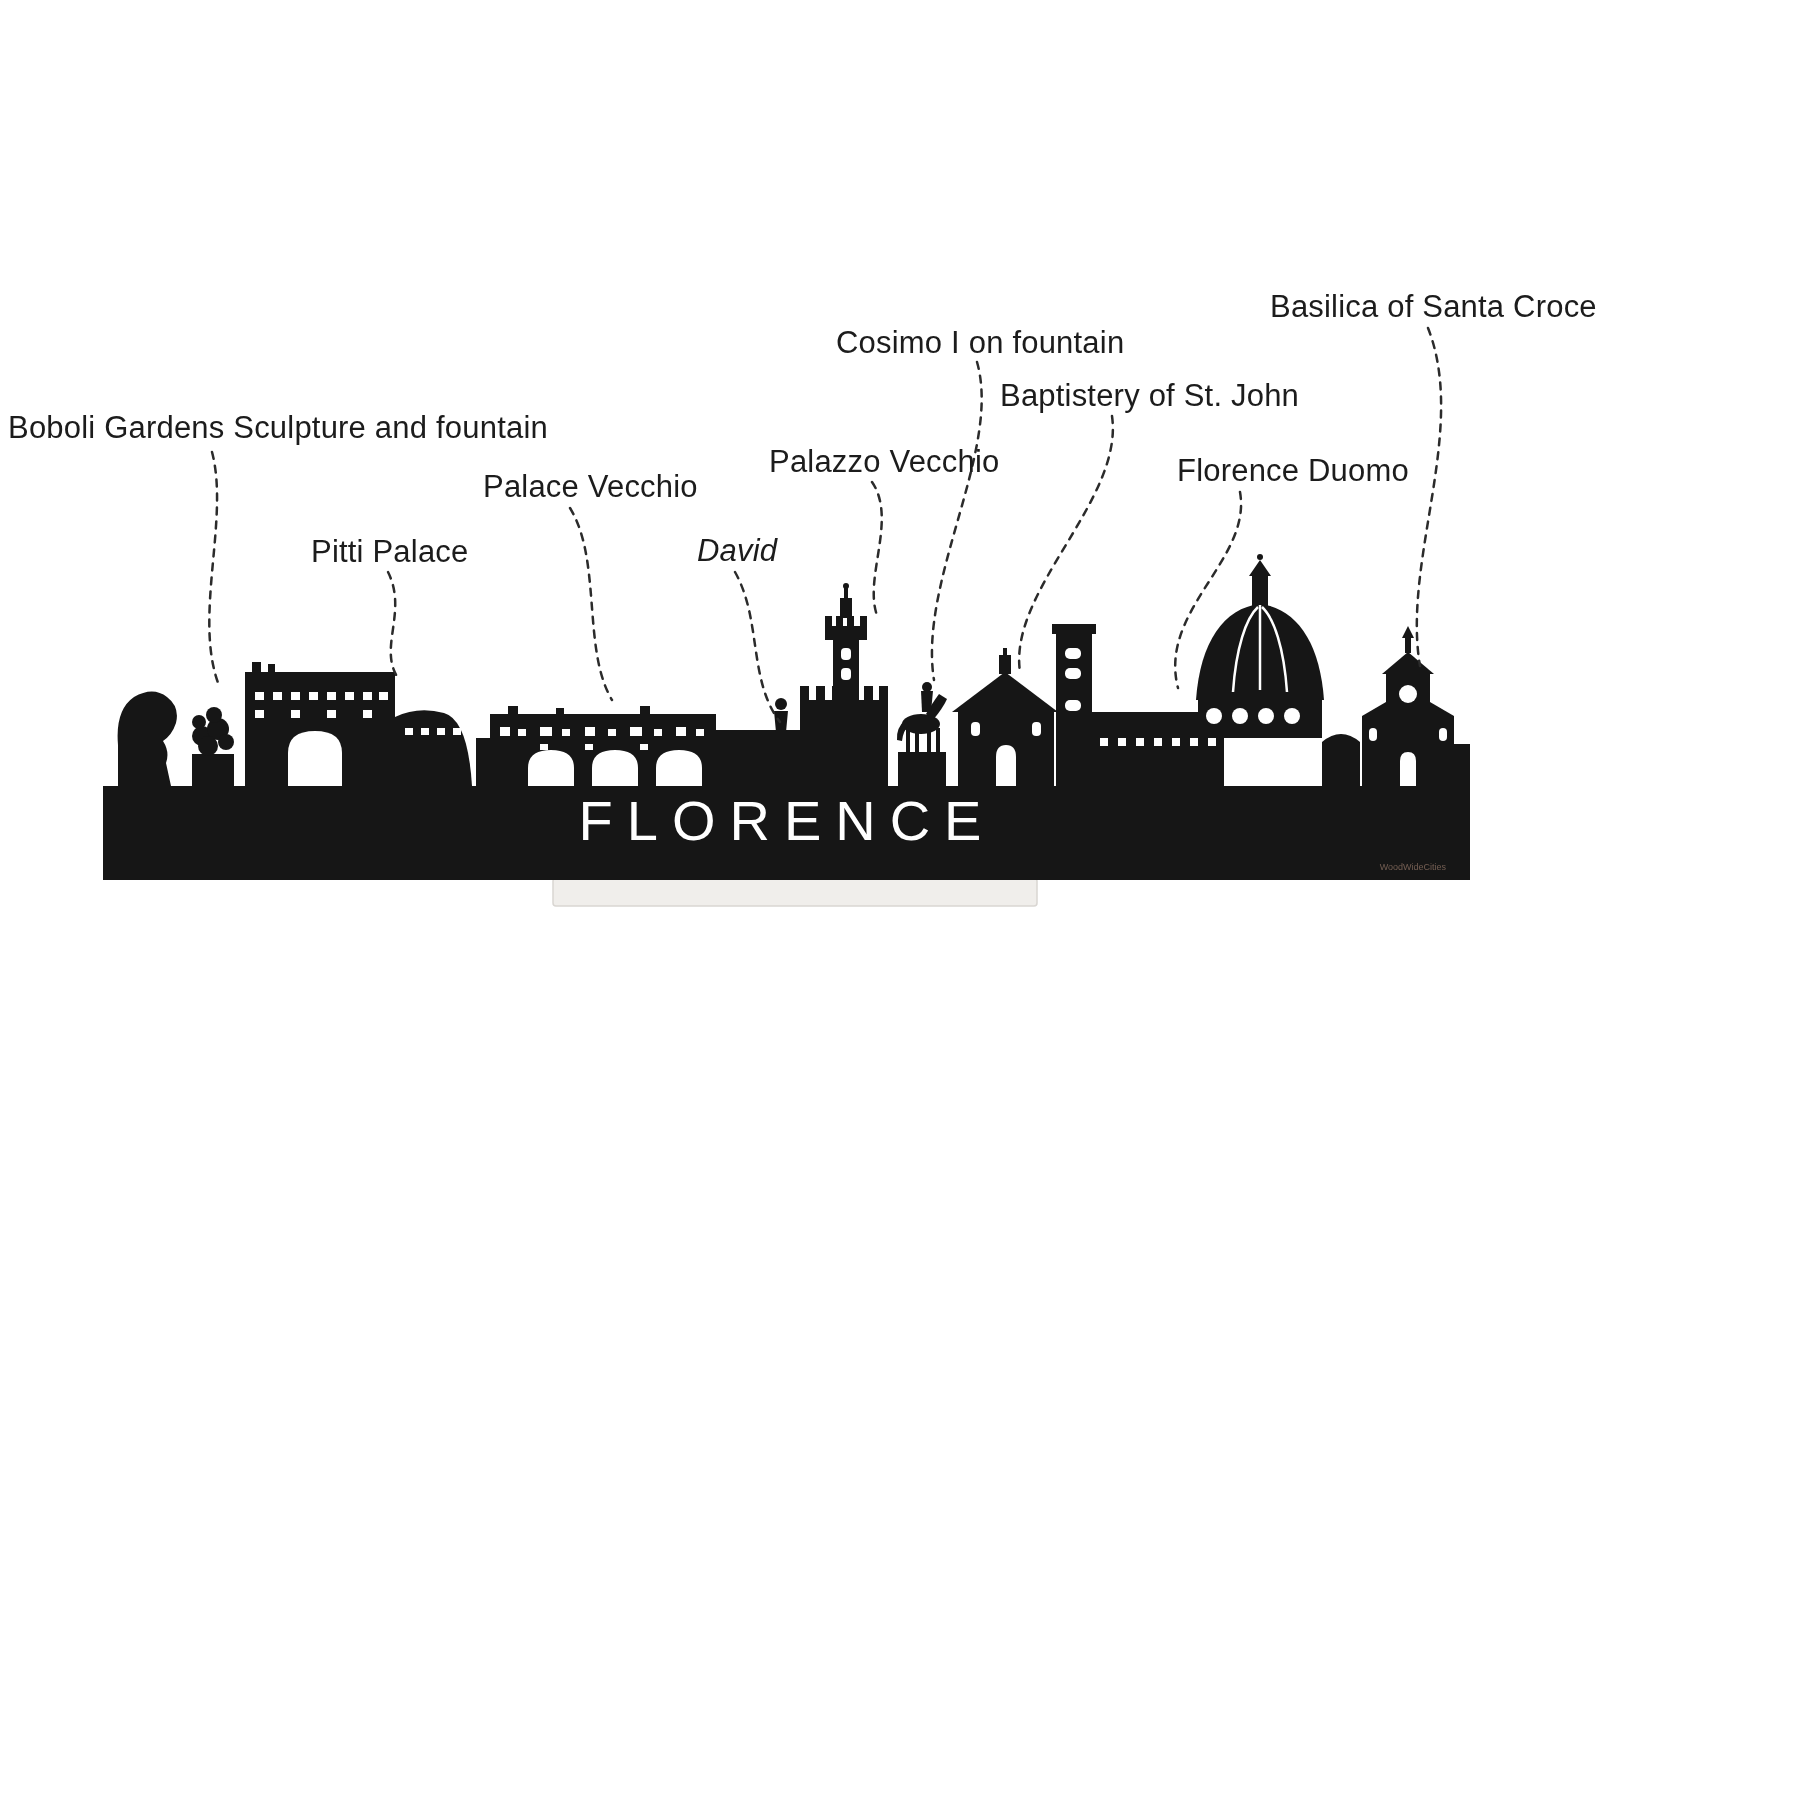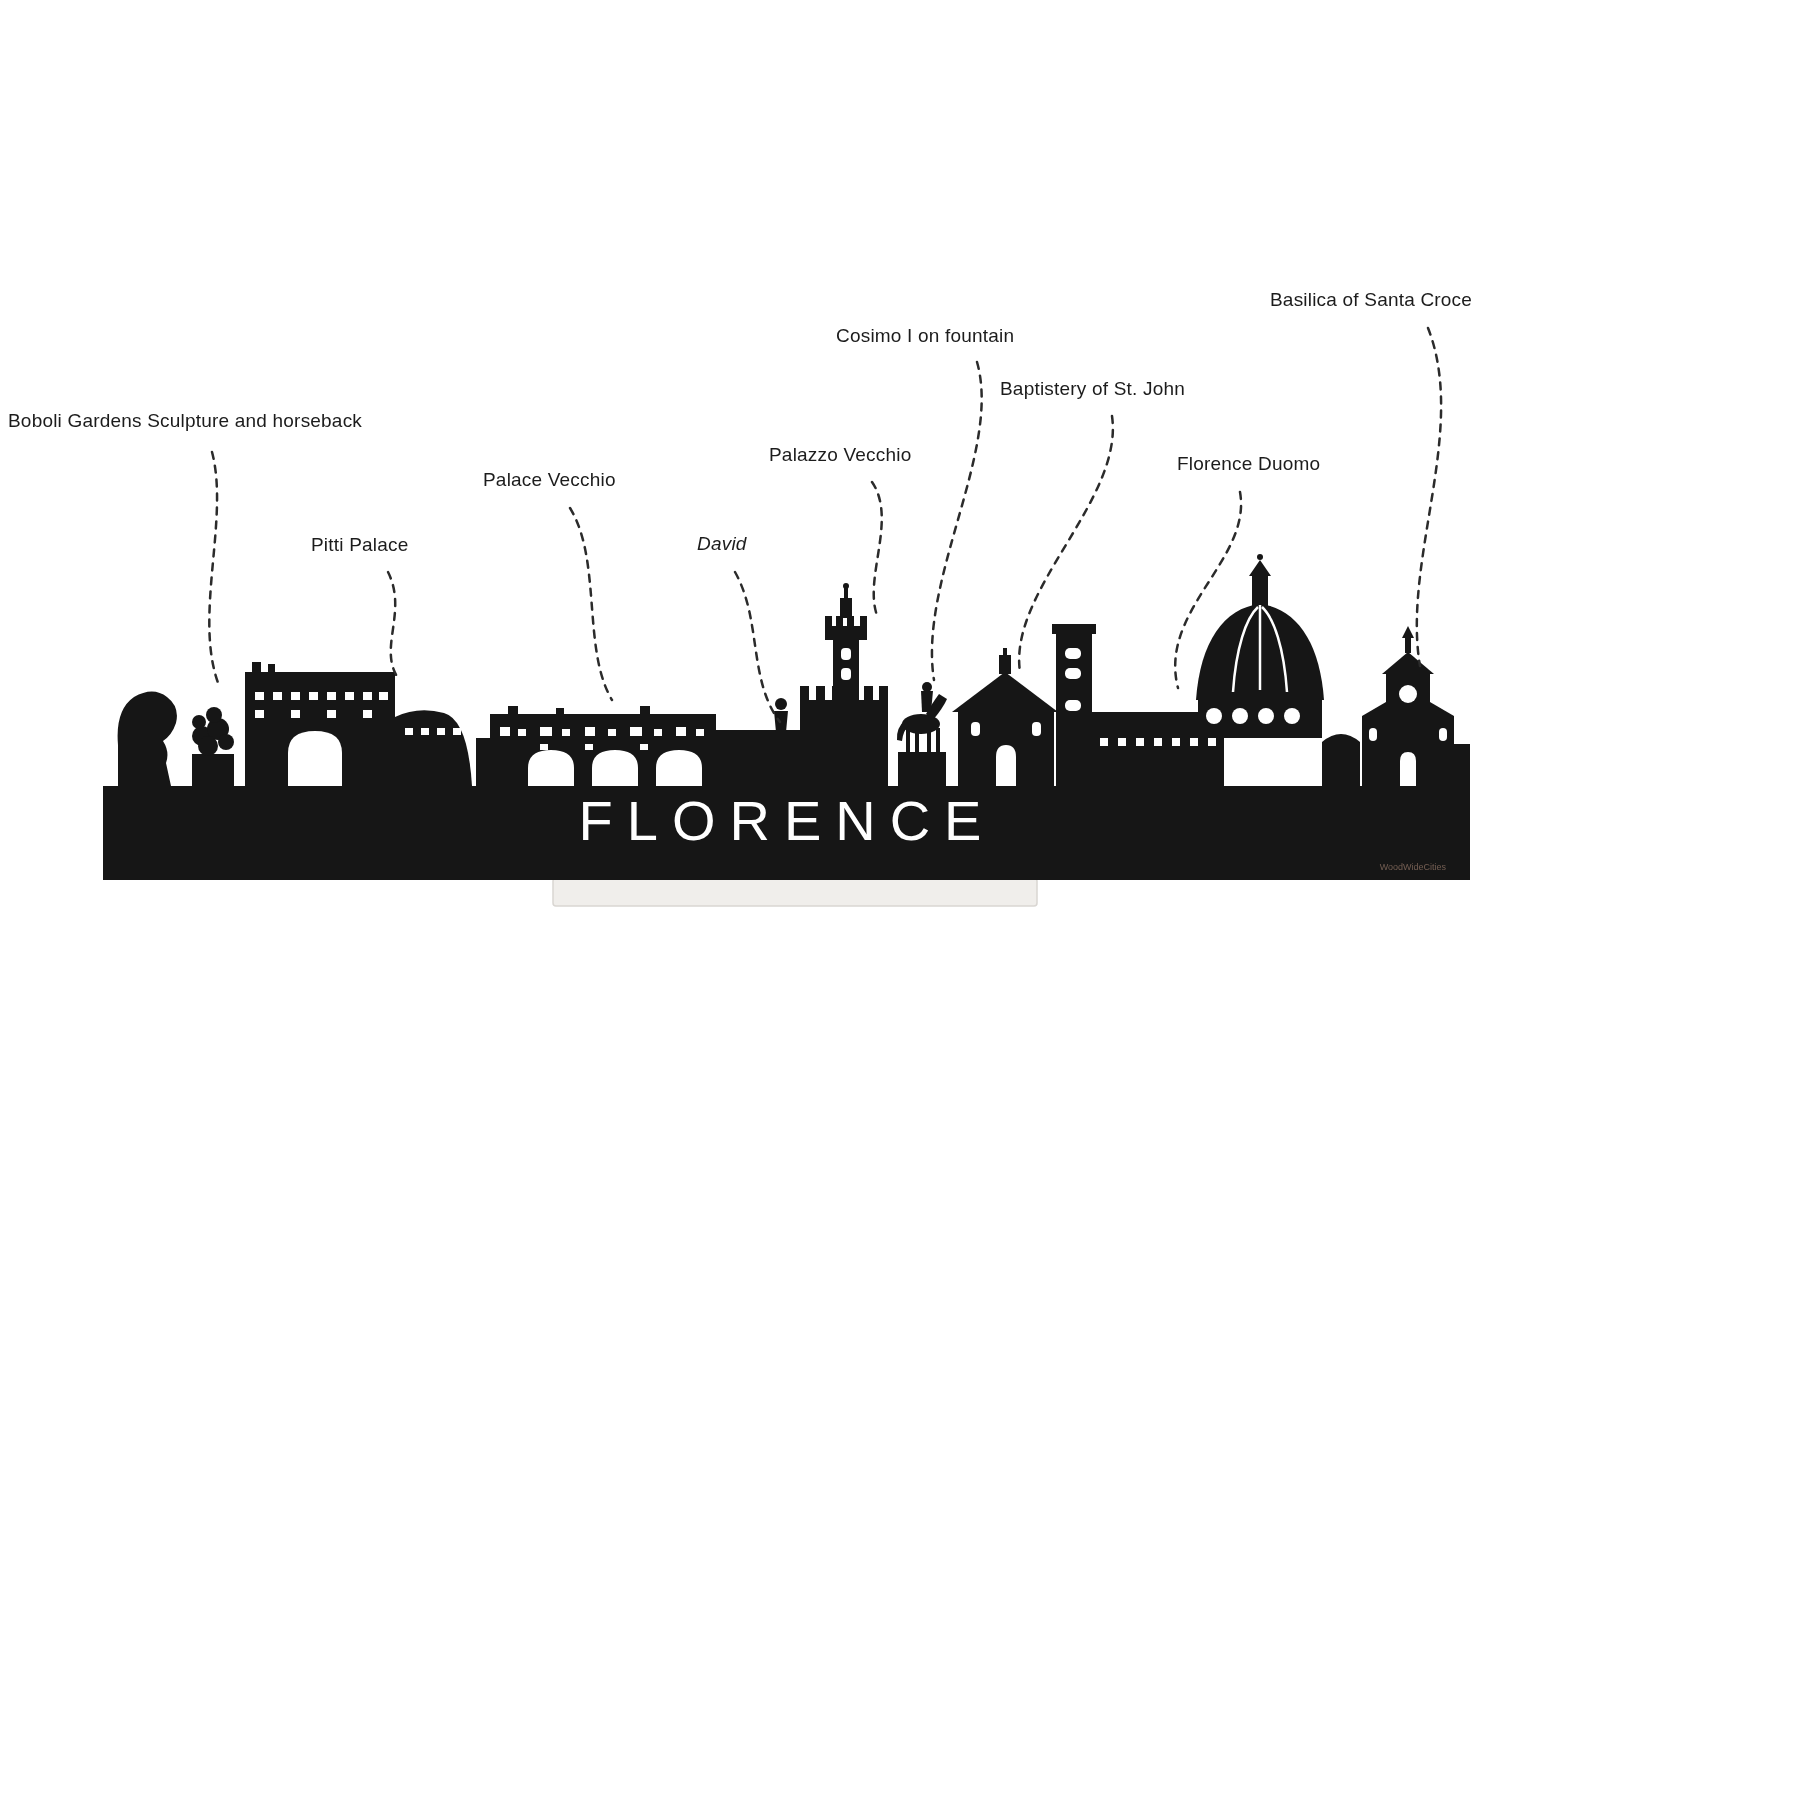--- a/index.html
+++ b/index.html
@@ -6,21 +6,21 @@
   #stage{
     position:relative;
     width:1800px;height:1800px;
     background:#ffffff;
     font-family:"Liberation Sans", sans-serif;
     overflow:hidden;
   }
   .skyline-svg{position:absolute;left:0;top:0;}
   .landmark-label{
     position:absolute;
-    font-size:19px;
+    font-size:31px;
     color:#1c1c1c;
     white-space:nowrap;
     letter-spacing:0.2px;
   }
 </style>
 </head>
 <body>
 
 <div id="stage">
 
@@ -219,21 +219,21 @@
       <path d="M570,508 C602,560 582,650 612,700"></path>
       <path d="M735,572 C762,620 748,680 780,722"></path>
       <path d="M872,482 C898,520 862,580 878,618"></path>
       <path d="M977,362 C1002,450 918,580 934,680"></path>
       <path d="M1112,416 C1124,500 1008,590 1020,672"></path>
       <path d="M1240,492 C1252,560 1158,610 1178,688"></path>
       <path d="M1428,328 C1468,430 1402,560 1420,666"></path>
     </g>
   </svg>
 
-  <div class="landmark-label" style="left:8px;   top:410px;">Boboli Gardens Sculpture and horseback</div>
+  <div class="landmark-label" style="left:8px;   top:410px;">Boboli Gardens Sculpture and fountain</div>
   <div class="landmark-label" style="left:311px; top:534px;">Pitti Palace</div>
   <div class="landmark-label" style="left:483px; top:469px;">Palace Vecchio</div>
   <div class="landmark-label" style="left:697px; top:533px;font-style:italic;">David</div>
   <div class="landmark-label" style="left:769px; top:444px;">Palazzo Vecchio</div>
   <div class="landmark-label" style="left:836px; top:325px;">Cosimo I on fountain</div>
   <div class="landmark-label" style="left:1000px;top:378px;">Baptistery of St. John</div>
   <div class="landmark-label" style="left:1177px;top:453px;">Florence Duomo</div>
   <div class="landmark-label" style="left:1270px;top:289px;">Basilica of Santa Croce</div>
 
 </div>

